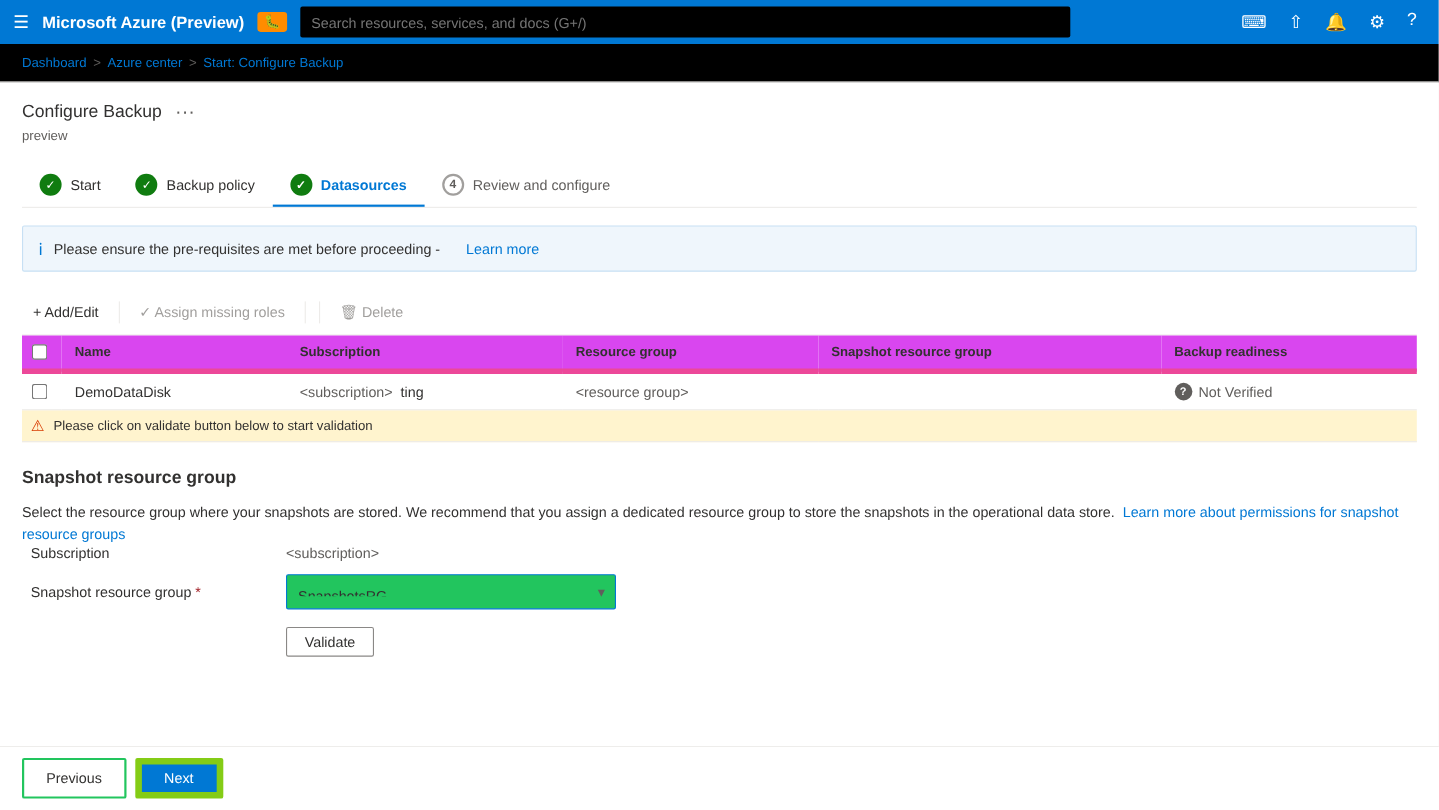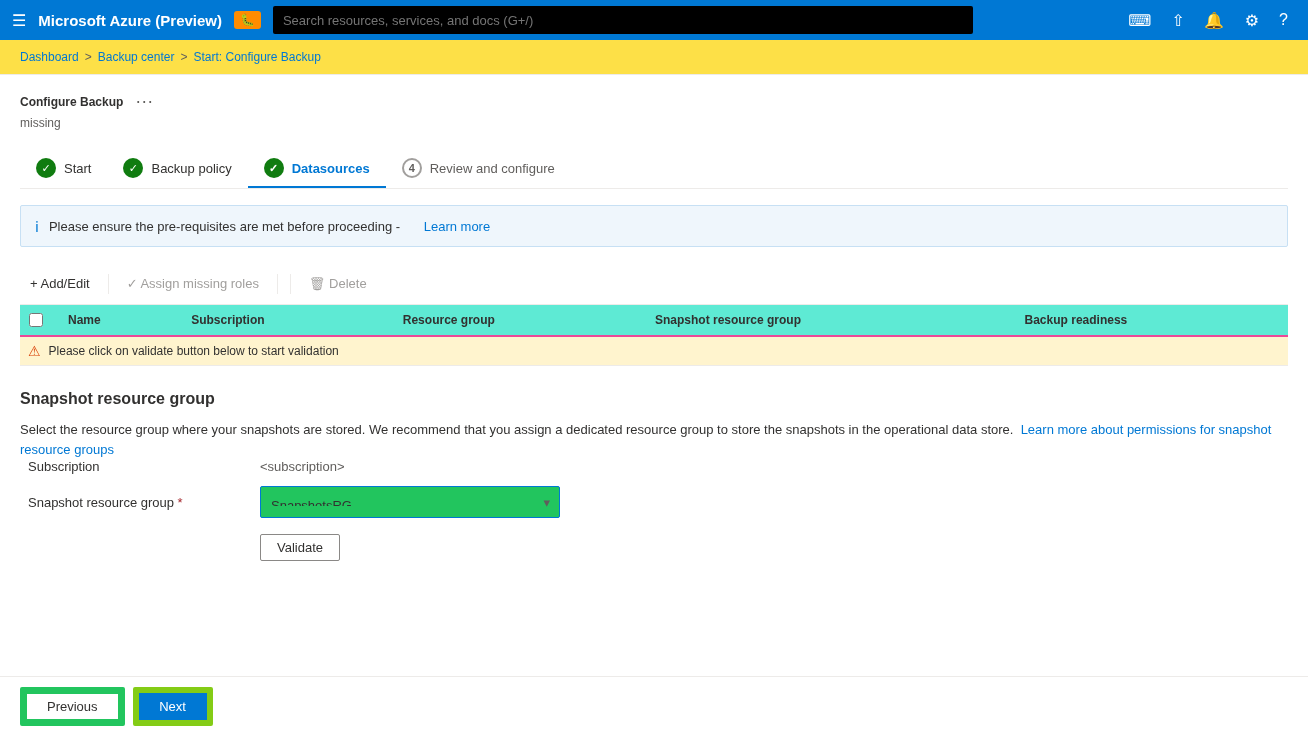--- a/index.html
+++ b/index.html
@@ -26,21 +26,21 @@
       padding: 0 10px;
       font-size: 13px;
       color: #605e5c;
       max-width: 700px;
     }
     .topbar-icons { display: flex; gap: 4px; margin-left: auto; }
     .topbar-icon { color: white; font-size: 16px; padding: 4px 8px; cursor: pointer; }
 
     
     .breadcrumb {
-      background: #fde047;
+      background: #000000;
       padding: 10px 20px;
       display: flex;
       align-items: center;
       gap: 6px;
       font-size: 12px;
       color: #0078d4;
       border-bottom: 1px solid #edebe9;
     }
     .breadcrumb-sep { color: #605e5c; }
     .breadcrumb-item { cursor: pointer; }
@@ -51,21 +51,21 @@
       min-height: calc(100vh - 40px);
       padding: 16px 20px 80px;
     }
 
     .page-header {
       display: flex;
       align-items: center;
       gap: 12px;
       margin-bottom: 4px;
     }
-    .page-title { font-size: 12px; font-weight: 700; color: #323130; }
+    .page-title { font-size: 16px; font-weight: 400; color: #323130; }
     .page-menu { font-size: 18px; color: #605e5c; cursor: pointer; }
     .page-subtitle { font-size: 12px; color: #605e5c; margin-bottom: 20px; }
 
     
     .wizard-tabs {
       display: flex;
       align-items: center;
       gap: 0;
       margin-bottom: 16px;
       border-bottom: 1px solid #edebe9;
@@ -141,22 +141,22 @@
     .toolbar-sep { width: 1px; height: 20px; background: #edebe9; margin: 0 4px; }
 
     
     .data-table { width: 100%; border-collapse: collapse; }
     .data-table th {
       text-align: left;
       padding: 8px 12px;
       font-weight: 600;
       font-size: 12px;
       color: #323130;
-      border-bottom: 2px solid #ec4899;
-      background: #5eead4;
+      border-bottom: 5px solid #ec4899;
+      background: #d946ef;
     }
     .data-table td {
       padding: 8px 12px;
       border-bottom: 1px solid #edebe9;
       font-size: 13px;
     }
     .data-table th:first-child, .data-table td:first-child {
       width: 36px;
       padding-left: 8px;
     }
@@ -250,21 +250,21 @@
       bottom: 0;
       left: 0;
       right: 0;
       background: white;
       border-top: 1px solid #edebe9;
       padding: 10px 20px;
       display: flex;
       gap: 8px;
     }
     .btn-secondary {
-      border: 7px solid #22c55e;
+      border: 2px solid #22c55e;
       background: white;
       padding: 5px 20px;
       font-size: 13px;
       cursor: pointer;
       border-radius: 2px;
       color: #323130;
       min-width: 80px;
     }
     .btn-primary {
       border: 6px solid #84cc16;
@@ -293,32 +293,32 @@
     <span class="topbar-icon">⇧</span>
     <span class="topbar-icon">🔔</span>
     <span class="topbar-icon">⚙</span>
     <span class="topbar-icon">?</span>
   </div>
 </div>
 
 <div class="breadcrumb">
   <span class="breadcrumb-item">Dashboard</span>
   <span class="breadcrumb-sep">&gt;</span>
-  <span class="breadcrumb-item">Backup center</span>
+  <span class="breadcrumb-item">Azure center</span>
   <span class="breadcrumb-sep">&gt;</span>
   <span class="breadcrumb-item">Start: Configure Backup</span>
 </div>
 
 <div class="page-content">
 
   <div class="page-header">
     <h1 class="page-title">Configure Backup</h1>
     <span class="page-menu">···</span>
   </div>
-  <div class="page-subtitle">missing</div>
+  <div class="page-subtitle">preview</div>
 
   <div class="wizard-tabs">
     <div class="wizard-tab completed">
       <div class="tab-check">✓</div>
       <span>Start</span>
     </div>
     <div class="wizard-tab completed">
       <div class="tab-check">✓</div>
       <span>Backup policy</span>
     </div>
@@ -356,20 +356,42 @@
           </div>
         </th>
         <th>Name</th>
         <th>Subscription</th>
         <th>Resource group</th>
         <th>Snapshot resource group</th>
         <th>Backup readiness</th>
       </tr>
     </thead>
     <tbody>
+      <tr>
+        <td>
+          <div class="checkbox-cell">
+            <input type="checkbox" style="">
+          </div>
+        </td>
+        <td>DemoDataDisk</td>
+        <td>
+          <span class="sub-text">&lt;subscription&gt;</span>
+          &nbsp;<span>ting</span>
+        </td>
+        <td>
+          <span class="sub-text">&lt;resource group&gt;</span>
+        </td>
+        <td></td>
+        <td>
+          <div class="not-verified">
+            <div class="question-circle">?</div>
+            <span>Not Verified</span>
+          </div>
+        </td>
+      </tr>
       <tr class="warning-row">
         <td colspan="6">
           <div class="warning-content">
             <span class="warning-icon">⚠</span>
             <span>Please click on validate button below to start validation</span>
           </div>
         </td>
       </tr>
     </tbody>
   </table>

